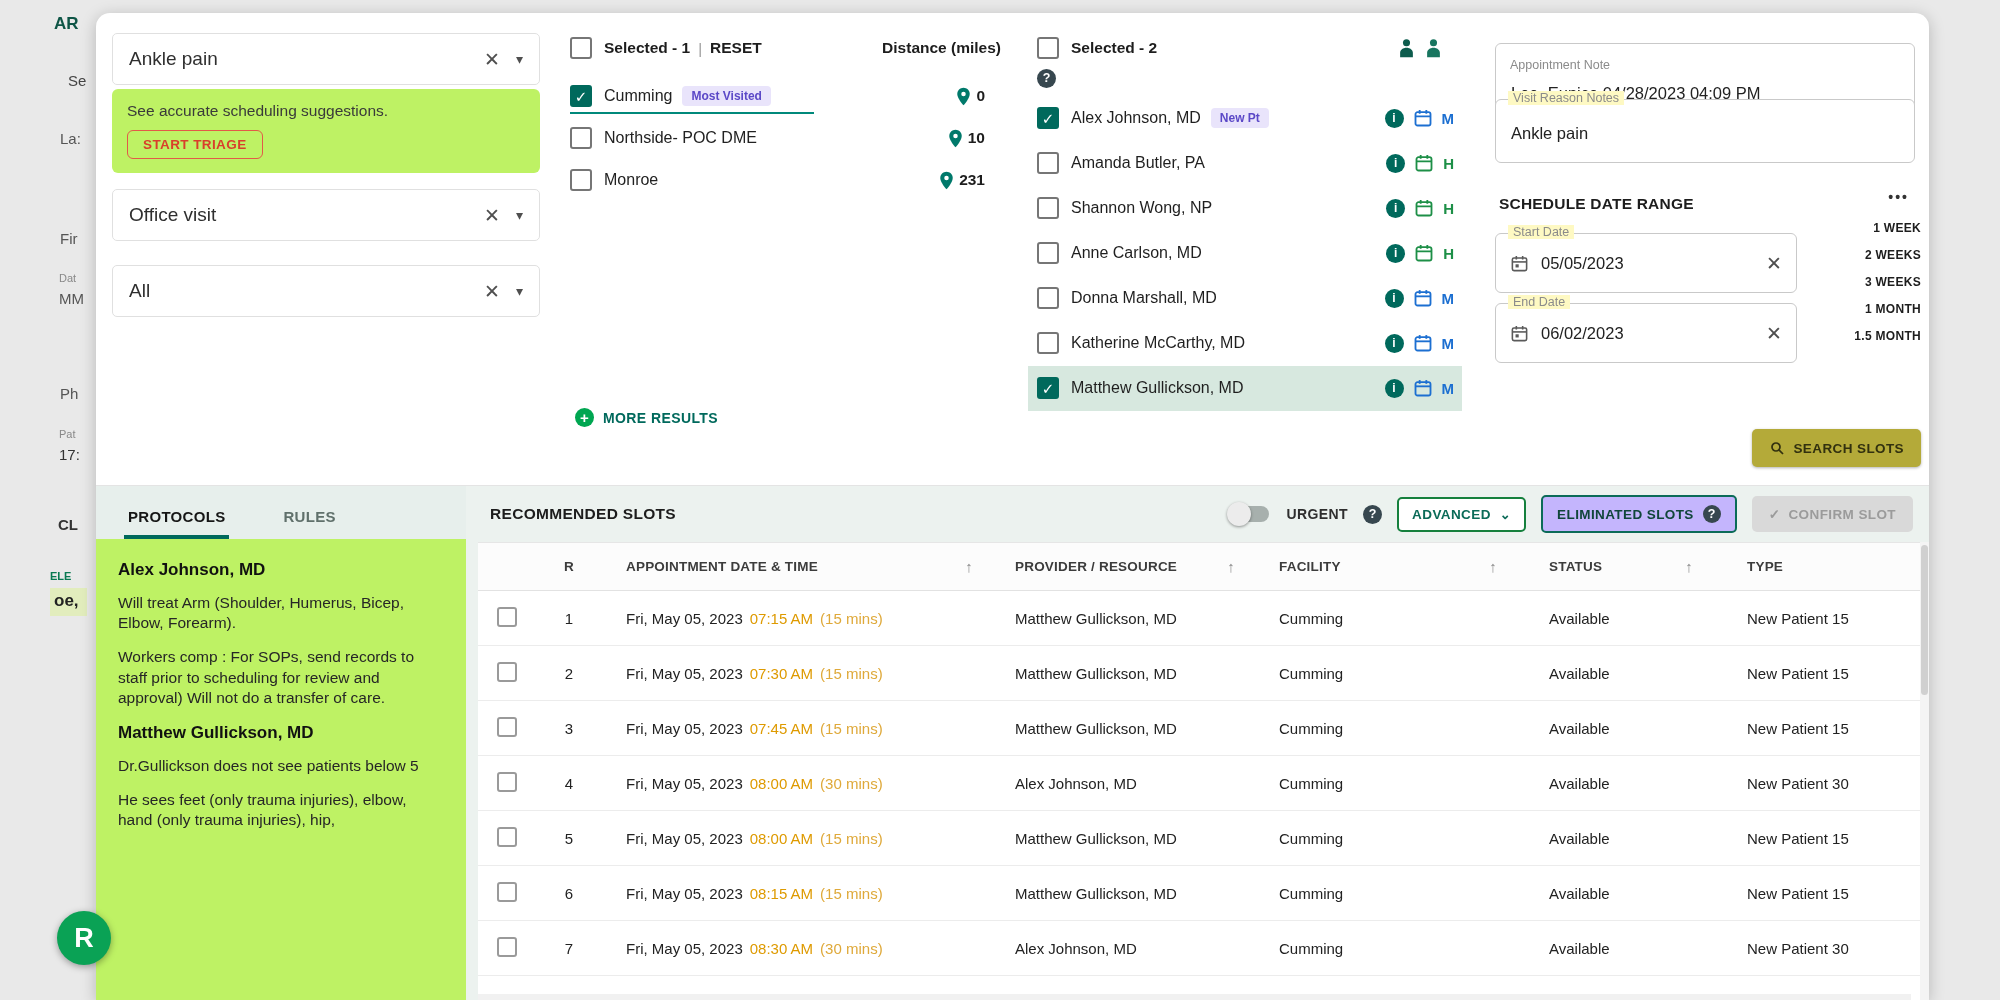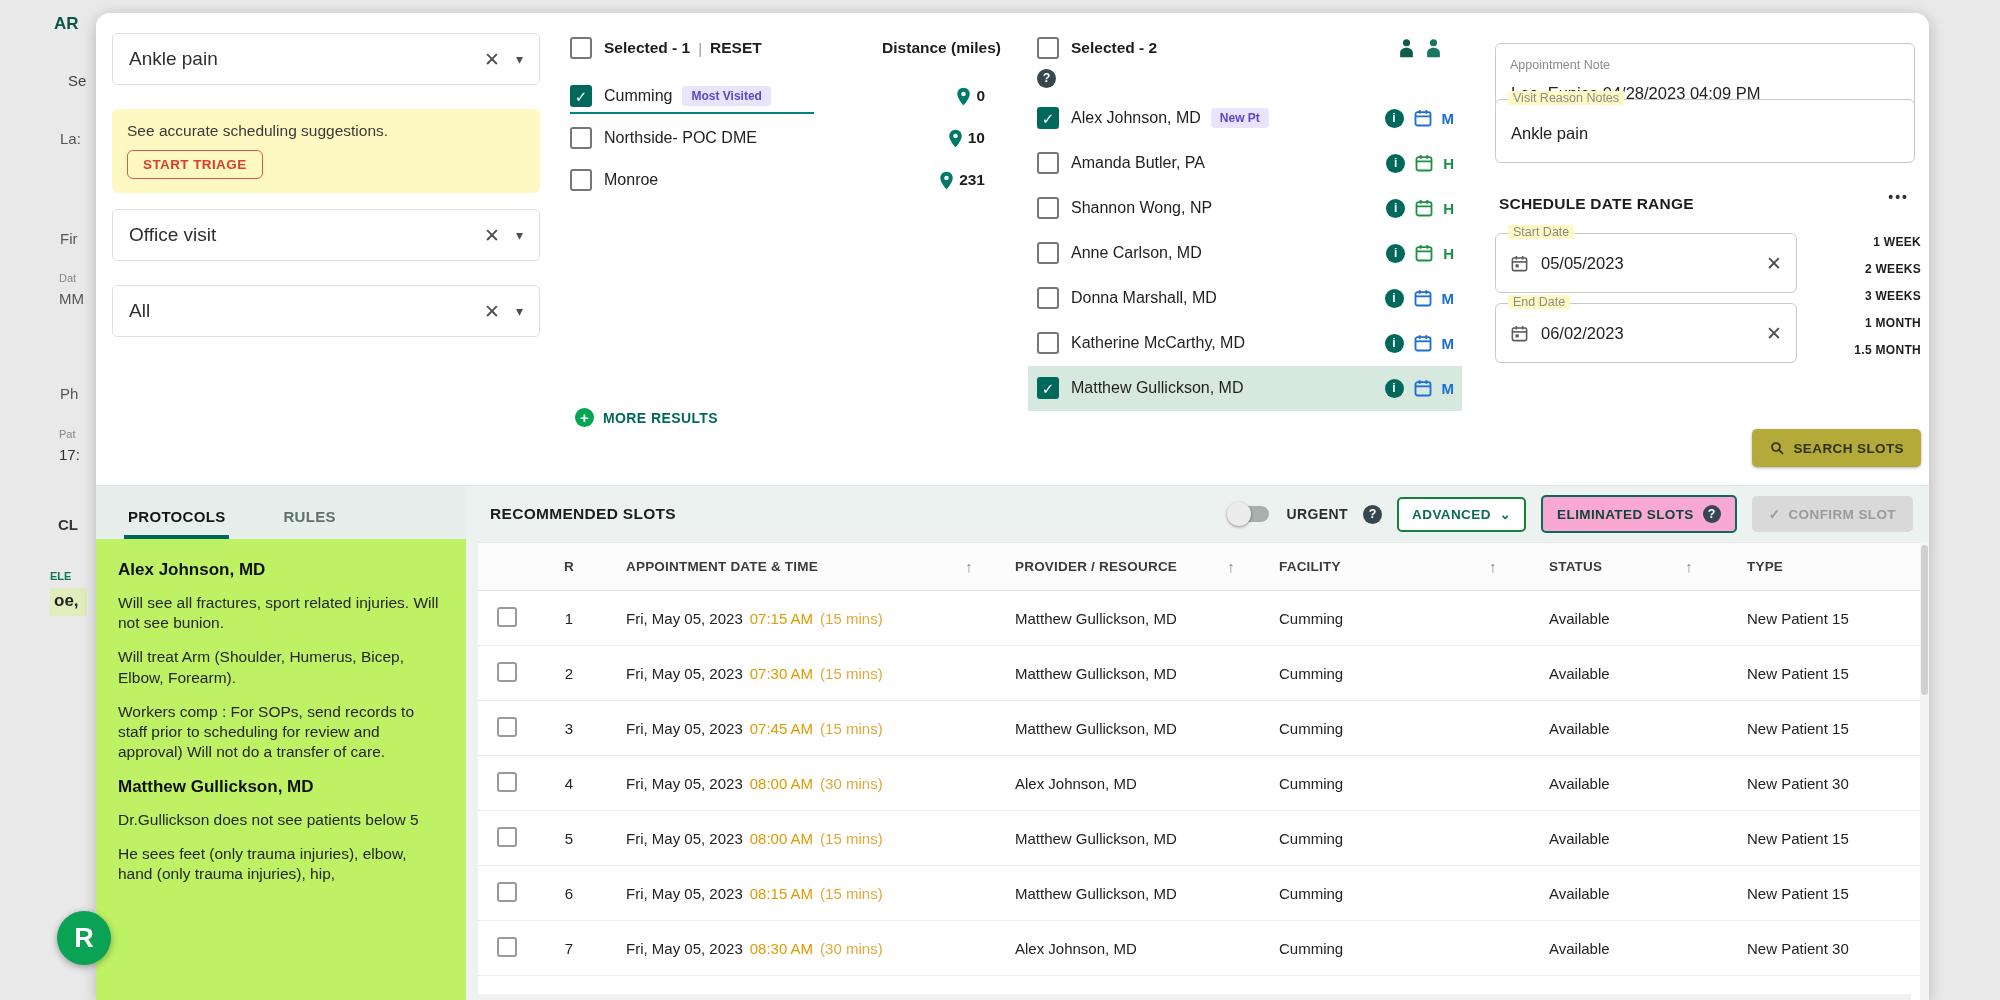--- a/index.html
+++ b/index.html
@@ -27,21 +27,21 @@
     border-radius:14px 14px 0 0;box-shadow:0 3px 16px rgba(0,0,0,.22);z-index:1;overflow:hidden;}
 
   
   .col-filters{position:absolute;left:16px;top:20px;width:428px;}
   .field{height:52px;border:1px solid #e0e0e0;border-radius:5px;display:flex;align-items:center;
     padding:0 16px;background:#fff;}
   .field .fval{font-size:19px;color:#2f2f2f;}
   .sp{flex:1;}
   .ic-x{font-size:19px;color:#4f4f4f;margin-right:16px;cursor:pointer;}
   .ic-caret{font-size:14px;color:#4f4f4f;cursor:pointer;}
-  .notice{margin-top:24px;background:#fef9c3;border-radius:6px;padding:13px 15px 14px;}
+  .notice{margin-top:4px;background:#bef264;border-radius:6px;padding:13px 15px 14px;}
   .notice .ntext{font-size:15.5px;color:#3a3a3a;}
   .triage-btn{margin-top:10px;display:inline-block;border:1.6px solid #e25a48;color:#d93f2b;
     font-weight:bold;font-size:13.5px;letter-spacing:.4px;padding:6px 15px;border-radius:6px;
     background:transparent;cursor:pointer;}
   .mt16{margin-top:16px;} .mt24{margin-top:24px;text-align:right;}
 
   
   .cb{width:22px;height:22px;border:2px solid #767676;border-radius:3px;background:#fff;
     display:inline-flex;align-items:center;justify-content:center;flex:none;cursor:pointer;}
   .cb.checked{background:#00695c;border-color:#00695c;}
@@ -101,21 +101,21 @@
   .f-reason{left:0;top:86px;width:420px;height:64px;}
   .f-reason .mval{position:absolute;left:15px;top:24px;}
   .dr-title{position:absolute;left:4px;top:182px;font-weight:bold;font-size:15.5px;color:#1d1d1d;letter-spacing:.2px;}
   .dr-dots{position:absolute;right:20px;top:176px;font-weight:bold;font-size:14px;color:#333;letter-spacing:2px;cursor:pointer;}
   .f-date{width:302px;height:60px;display:flex;align-items:center;padding:0 12px 0 14px;}
   .f-start{left:0;top:220px;}
   .f-end{left:0;top:290px;}
   .dcal{width:19px;height:19px;flex:none;}
   .f-date .mval{margin-left:12px;}
   .f-date .ic-x{margin:0 2px 0 auto;}
-  .quick{position:absolute;right:8px;top:222px;text-align:right;}
+  .quick{position:absolute;right:8px;top:208px;text-align:right;}
   .qitem{display:block;font-size:12px;font-weight:bold;color:#1d1d1d;letter-spacing:.3px;
     margin-bottom:13px;cursor:pointer;white-space:nowrap;}
   .search-slots{position:absolute;right:8px;top:416px;display:flex;align-items:center;gap:8px;
     background:#b4aa39;color:#32310f;font-weight:bold;font-size:13.5px;letter-spacing:.4px;
     padding:11px 17px;border-radius:5px;border:none;box-shadow:0 1px 3px rgba(0,0,0,.3);cursor:pointer;}
   .mag{width:16px;height:16px;}
 
   
   .bottom{position:absolute;left:0;right:0;top:472px;bottom:0;background:#ecf2ef;border-top:1px solid #e4e4e4;}
   .protocols{position:absolute;left:0;top:0;bottom:0;width:370px;background:#bef264;}
@@ -133,21 +133,21 @@
     padding:0 16px 0 12px;}
   .rs-title{font-weight:bold;font-size:15.5px;color:#1c1c1c;letter-spacing:.3px;}
   .tb-right{margin-left:auto;display:flex;align-items:center;gap:15px;}
   .toggle{width:40px;height:16px;background:#a7b0ad;border-radius:9px;position:relative;cursor:pointer;}
   .knob{position:absolute;left:-2px;top:-4px;width:24px;height:24px;border-radius:50%;background:#ececec;
     box-shadow:0 1px 3px rgba(0,0,0,.4);}
   .urgent{font-weight:bold;font-size:14px;color:#2e2e2e;letter-spacing:.4px;margin-left:3px;}
   .btn-adv{display:flex;align-items:center;gap:9px;border:2px solid #15803d;color:#0b6b58;background:#fff;
     font-weight:bold;font-size:13.5px;letter-spacing:.4px;padding:8px 13px;border-radius:5px;cursor:pointer;}
   .adv-caret{font-size:13px;}
-  .btn-elim{display:flex;align-items:center;gap:9px;border:2px solid #0b6b58;color:#10453a;background:#f9a8d4;
+  .btn-elim{display:flex;align-items:center;gap:9px;border:2px solid #0b6b58;color:#10453a;background:#c4b5fd;
     font-weight:bold;font-size:13.5px;letter-spacing:.4px;padding:8px 14px;border-radius:5px;cursor:pointer;}
   .btn-elim .qmark{width:18px;height:18px;}
   .btn-confirm{display:flex;align-items:center;gap:8px;background:#d9d9d9;color:#9b9b9b;border:none;
     font-weight:bold;font-size:13.5px;letter-spacing:.4px;padding:10px 17px;border-radius:5px;cursor:default;}
 
   .table{position:absolute;left:0;right:9px;top:56px;bottom:0;background:#fff;border-top:1px solid #e6e6e6;overflow:hidden;}
   .thead,.trow{display:grid;grid-template-columns:60px 62px 387px 262px 262px 196px 1fr;align-items:center;}
   .thead{height:48px;background:#fcfcfc;border-bottom:1px solid #e2e2e2;}
   .th{font-size:13.5px;font-weight:bold;color:#3c3c3c;display:flex;align-items:center;letter-spacing:.2px;}
   .arrow{margin-left:auto;margin-right:14px;color:#8d8d8d;font-size:15px;font-weight:normal;cursor:pointer;}
@@ -465,21 +465,20 @@
 
     <div class="bottom">
 
       <div class="protocols">
         <div class="tabs">
           <span class="tab active">PROTOCOLS</span>
           <span class="tab inactive">RULES</span>
         </div>
         <div class="pcontent">
           <h4>Alex Johnson, MD</h4>
-          <p>Will see all fractures, sport related injuries. Will not see bunion.</p>
           <p>Will treat Arm (Shoulder, Humerus, Bicep, Elbow, Forearm).</p>
           <p>Workers comp : For SOPs, send records to staff prior to scheduling for review and approval) Will not do a transfer of care.</p>
           <h4 class="sec2">Matthew Gullickson, MD</h4>
           <p>Dr.Gullickson does not see patients below 5</p>
           <p>He sees feet (only trauma injuries), elbow, hand (only trauma injuries), hip,</p>
         </div>
       </div>
 
       <div class="slots">
         <div class="slots-toolbar">

